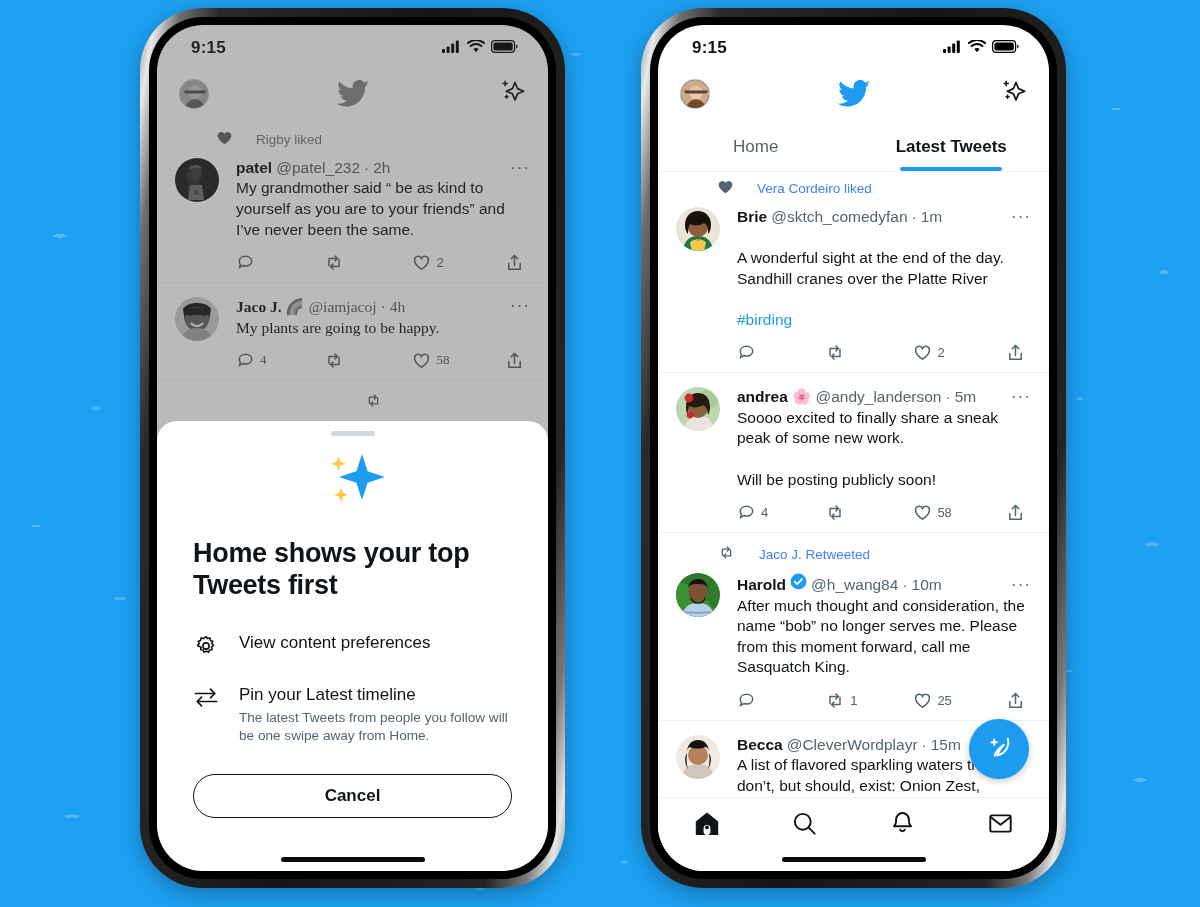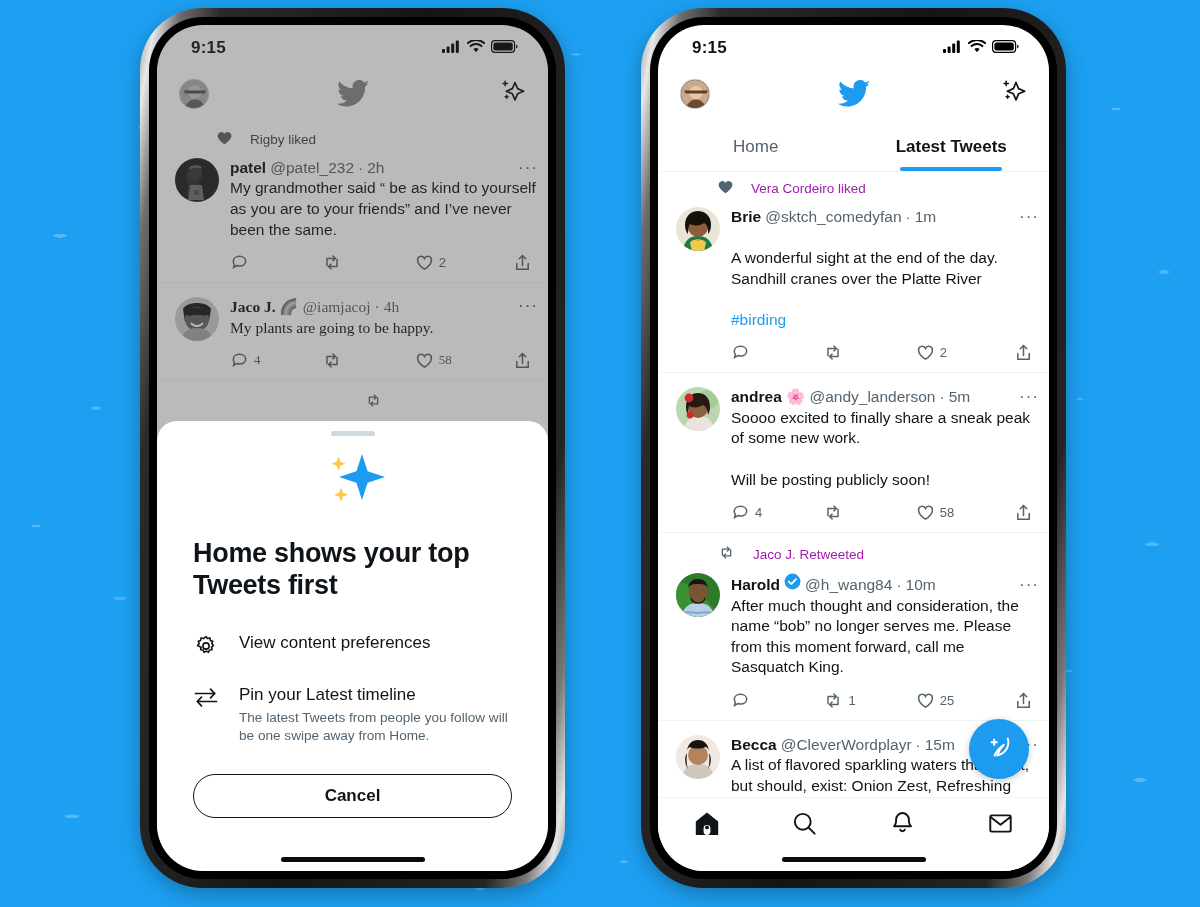--- a/index.html
+++ b/index.html
@@ -83,25 +83,25 @@
     font-size:17px; color:#536471; position:relative;
   }
   .tab.active{ color:#0f1419; font-weight:bold; }
   .tab.active .underline{
     position:absolute; bottom:0; left:50%; transform:translateX(-50%);
     width:102px; height:4px; background:#1D9BF0; border-radius:2px;
   }
   .tabs-sep{ height:1px; background:#eff3f4; }
 
   
-  .tweet{ display:flex; padding:10px 10px 6px 18px; gap:11px; border-bottom:1px solid #eff3f4; }
+  .tweet{ display:flex; padding:10px 18px 6px 18px; gap:17px; border-bottom:1px solid #eff3f4; }
   .tweet .av{ width:44px; height:44px; border-radius:50%; overflow:hidden; flex:none; }
   .tweet-body{ flex:1; min-width:0; }
   .ctx{
-    display:flex; align-items:center; gap:18px; color:#a21caf; font-size:13.5px;
+    display:flex; align-items:center; gap:24px; color:#3b82f6; font-size:13.5px;
     padding:8px 18px 0 60px; font-weight:500;
   }
   .tname{ display:flex; align-items:baseline; gap:4px; font-size:15.5px; line-height:1.25; }
   .tname b{ font-weight:bold; color:#0f1419; }
   .tname .handle{ color:#536471; font-weight:normal; }
   .ttext{ font-size:15.5px; line-height:1.33; margin-top:1px; color:#0f1419; white-space:pre-line;}
   .ttext .hash{ color:#1D9BF0; }
   .dots{ color:#536471; font-size:17px; line-height:10px; letter-spacing:1px; margin-left:auto; padding-left:8px;}
   .actions{ display:flex; align-items:center; margin-top:8px; height:28px; }
   .act{ display:flex; align-items:center; gap:5px; color:#536471; font-size:13px; width:30%; }

